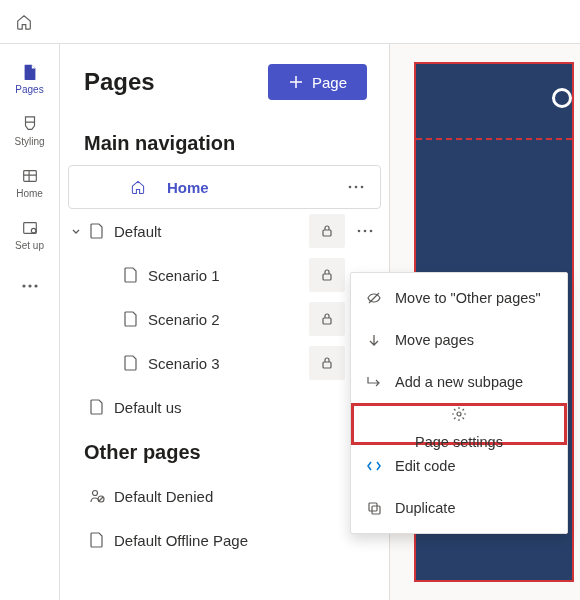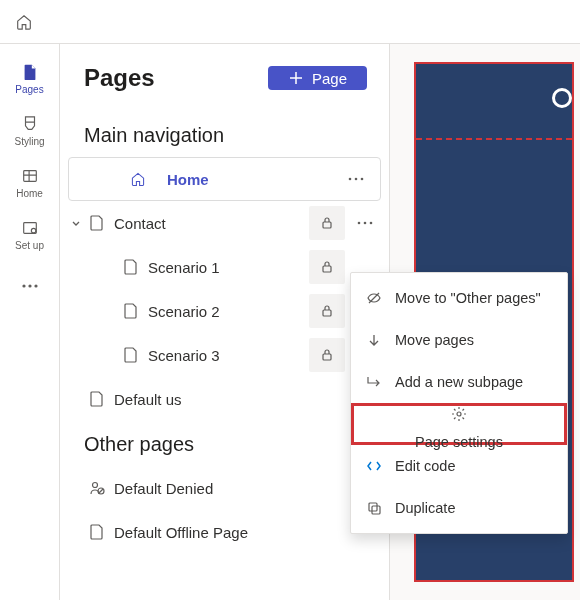--- a/index.html
+++ b/index.html
@@ -8,22 +8,22 @@
   .topbar .home-btn { width: 32px; height: 32px; display: flex; align-items: center; justify-content: center; border-radius: 4px; color: #605e5c; }
   .content { display: flex; height: calc(600px - 44px); }
   .nav-rail { width: 60px; background: #fff; border-right: 1px solid #e1dfdd; display: flex; flex-direction: column; align-items: center; padding-top: 8px; }
   .rail-item { width: 52px; height: 52px; display: flex; flex-direction: column; align-items: center; justify-content: center; gap: 2px; border-radius: 4px; color: #605e5c; font-size: 10px; cursor: pointer; }
   .rail-item.active { color: #3b44ac; }
   .rail-item .ico { width: 20px; height: 20px; display: flex; align-items: center; justify-content: center; }
   .main { flex: 1; display: flex; }
   .pages-panel { width: 330px; background: #fff; border-right: 1px solid #e1dfdd; overflow-y: auto; }
   .panel-header { display: flex; align-items: center; justify-content: space-between; padding: 20px 22px 20px 24px; }
   .panel-title { font-size: 24px; font-weight: 700; color: #201f1e; }
-  .add-page-btn { background: #4853c7; color: #fff; border: none; border-radius: 4px; height: 24px; padding: 0 20px; display: flex; align-items: center; gap: 8px; font-size: 15px; cursor: pointer; }
-  .section-title { font-size: 20px; font-weight: 400; color: #201f1e; padding: 12px 24px 10px; }
+  .add-page-btn { background: #4853c7; color: #fff; border: none; border-radius: 4px; height: 36px; padding: 0 20px; display: flex; align-items: center; gap: 8px; font-size: 15px; cursor: pointer; }
+  .section-title { font-size: 20px; font-weight: 700; color: #201f1e; padding: 12px 24px 10px; }
   .tree { }
   .tree-row { display: flex; align-items: center; height: 44px; padding-right: 6px; position: relative; }
   .tree-row .indent { display: inline-block; }
   .tree-row .chev { width: 20px; display: flex; justify-content: center; color: #605e5c; }
   .tree-row .ico { width: 22px; display: flex; justify-content: center; color: #605e5c; }
   .tree-row .label { flex: 1; font-size: 15px; color: #323130; padding-left: 6px; white-space: nowrap; overflow: hidden; text-overflow: ellipsis; }
   .tree-row.active { border: 1px solid #dcdcdc; border-radius: 4px; margin: 0 8px; gap: 12px; }
   .tree-row.active .label { color: #4853c7; font-weight: 600; }
   .tree-row.active .ico { color: #4853c7; }
   .tree-row .lock, .tree-row .more { width: 36px; height: 34px; display: flex; align-items: center; justify-content: center; color: #605e5c; }
@@ -136,21 +136,21 @@
           <span class="chev">
             <svg width="12" height="12" viewBox="0 0 12 12" fill="none" stroke="currentColor" stroke-width="1.3">
                 <path d="M3 5l3 3 3-3"></path>
               </svg>
           </span>
           <span class="ico">
             <svg width="14" height="16" viewBox="0 0 14 16" fill="none" stroke="currentColor" stroke-width="1.2">
                 <path d="M2 1h7l3 3v10a1 1 0 01-1 1H2a1 1 0 01-1-1V2a1 1 0 011-1z"></path>
               </svg>
           </span>
-          <span class="label">Contact</span>
+          <span class="label">Default</span>
           <span class="lock">
             <svg width="14" height="14" viewBox="0 0 14 14" fill="none" stroke="currentColor" stroke-width="1.2">
                 <rect x="3" y="6" width="8" height="6" rx="1"></rect>
                 <path d="M5 6V4a2 2 0 014 0v2"></path>
               </svg>
           </span>
           <span class="more">
             <svg width="16" height="4" viewBox="0 0 16 4" fill="currentColor">
                 <circle cx="2" cy="2" r="1.3"></circle>
                 <circle cx="8" cy="2" r="1.3"></circle>

